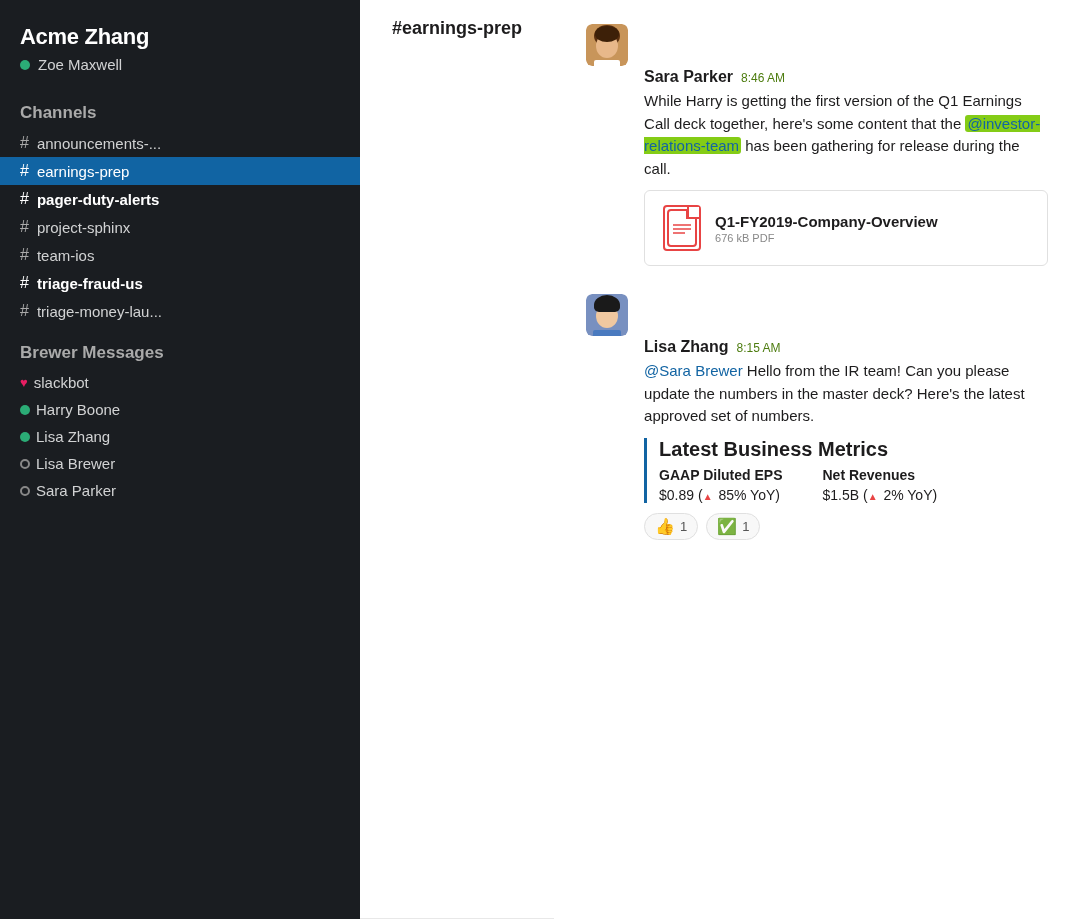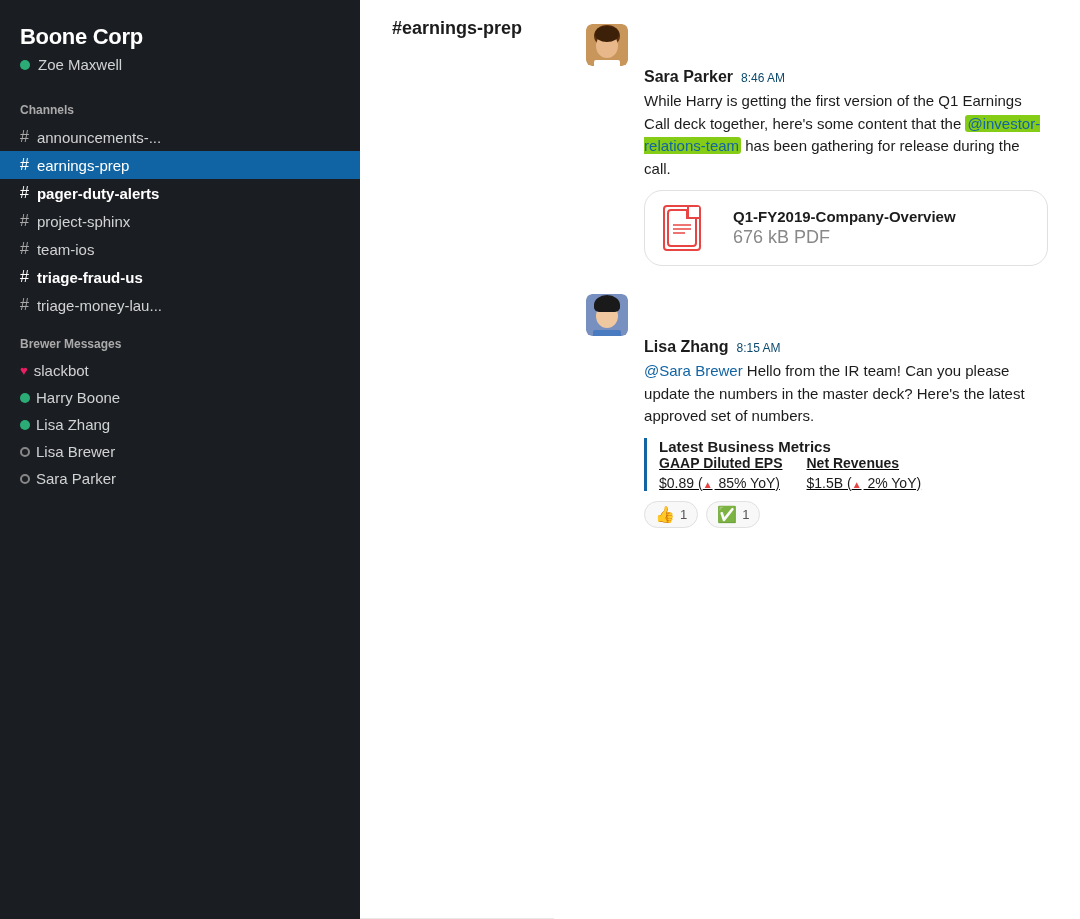--- a/index.html
+++ b/index.html
@@ -55,21 +55,21 @@
     .dot-hollow {
       width: 10px;
       height: 10px;
       border-radius: 50%;
       border: 2px solid #888;
       display: inline-block;
     }
 
     .sidebar-section-label {
       color: #aaa;
-      font-size: 12px;
+      font-size: 17px;
       font-weight: 600;
       padding: 18px 20px 6px 20px;
     }
 
     .sidebar-item {
       display: flex;
       align-items: center;
       padding: 5px 20px;
       font-size: 15px;
       color: #d1d2d3;
@@ -157,21 +157,21 @@
     }
 
     .sender-name {
       font-size: 16px;
       font-weight: 700;
       color: #1d1c1d;
     }
 
     .timestamp {
       font-size: 12px;
-      color: #0c4a6e;
+      color: #4d7c0f;
       margin-top: 47px;
     }
 
     .message-text {
       font-size: 15px;
       color: #1d1c1d;
       line-height: 1.5;
     }
 
     .mention-link {
@@ -184,25 +184,25 @@
 
     .mention-link-simple {
       color: #1264a3;
       text-decoration: none;
     }
 
     
     .attachment {
       margin-top: 10px;
       border: 1px solid #e0e0e0;
-      border-radius: 18px;
+      border-radius: 6px;
       padding: 14px 18px;
       display: flex;
       align-items: center;
-      gap: 32px;
+      gap: 14px;
       max-width: 460px;
       background: #fff;
     }
 
     .pdf-icon {
       width: 38px;
       height: 46px;
       background: #fff;
       border: 2px solid #e84444;
       border-radius: 4px;
@@ -230,43 +230,43 @@
       flex-direction: column;
     }
 
     .attachment-name {
       font-size: 15px;
       font-weight: 700;
       color: #1d1c1d;
     }
 
     .attachment-meta {
-      font-size: 18px;
+      font-size: 11px;
       color: #888;
       margin-top: 2px;
     }
 
     
     .metrics-block {
       margin-top: 10px;
       border-left: 3px solid #1264a3;
       padding-left: 12px;
       max-width: 460px;
     }
 
     .metrics-title {
-      font-size: 15px;
-      font-weight: 700;
-      color: #1d1c1d;
+      font-size: 20px;
+      font-weight: 700;
+      color: #1d1c1d;
+      margin-bottom: 6px;
     }
 
     .metrics-row {
       display: flex;
-      gap: 24px;
-      text-decoration: underline;
+      gap: 40px;
     }
 
     .metric-col {
       display: flex;
       flex-direction: column;
       gap: 4px;
     }
 
     .metric-label {
       font-size: 14px;
@@ -311,21 +311,21 @@
     .reaction-count {
       font-size: 13px;
       color: #555;
     }
   </style>
 </head>
 <body>
 
 <div class="sidebar">
   <div class="sidebar-header">
-    <div class="workspace-name">Boone Corp</div>
+    <div class="workspace-name">Acme Zhang</div>
     <div class="user-status">
       <span class="status-dot dot-green"></span>
       <span>Zoe Maxwell</span>
     </div>
   </div>
 
   <div class="sidebar-section-label">Channels</div>
 
   <div>
     <div class="sidebar-item">

